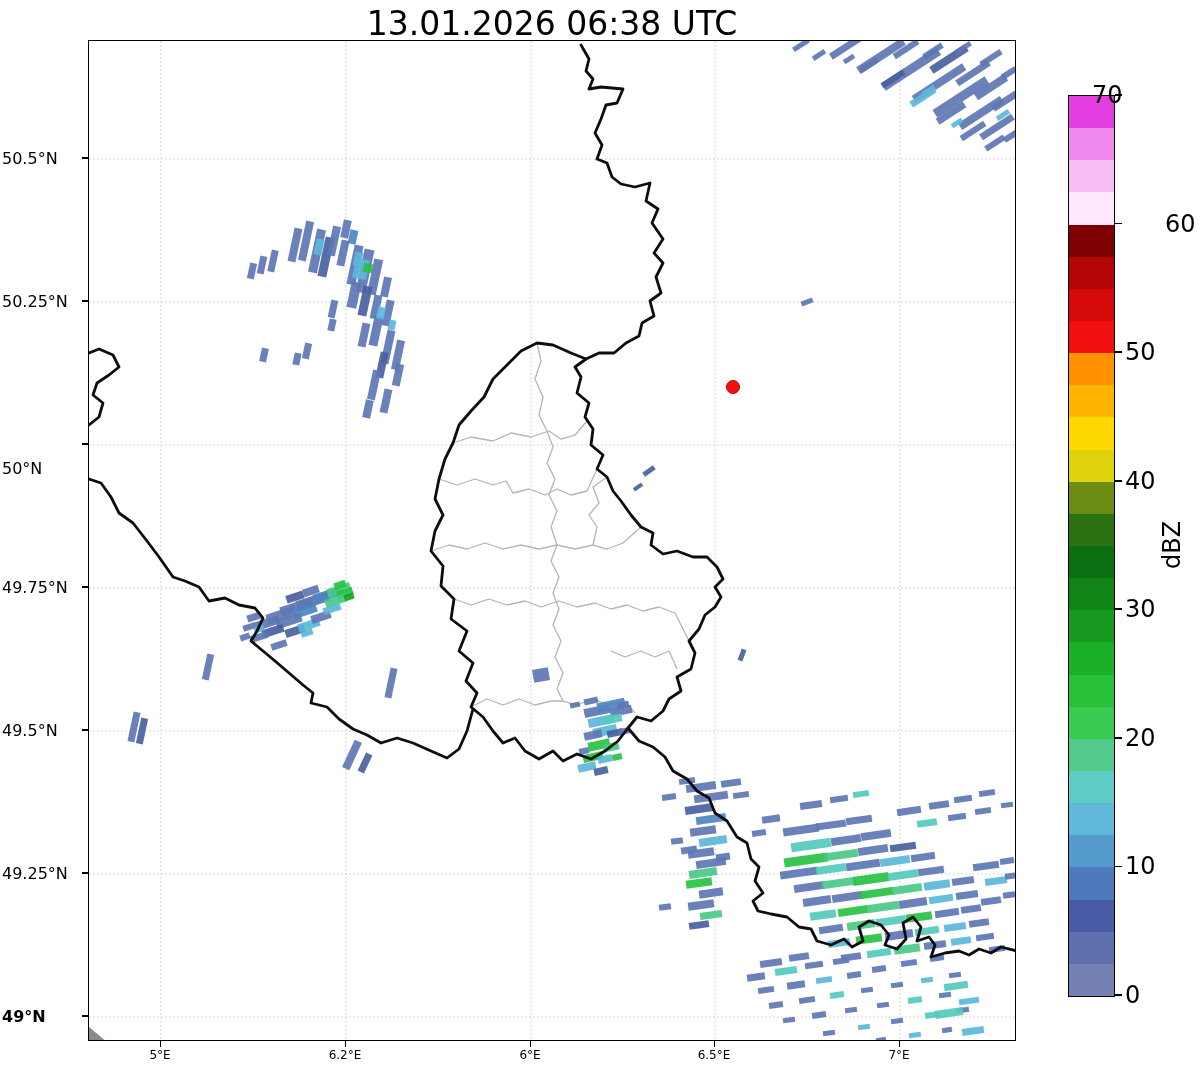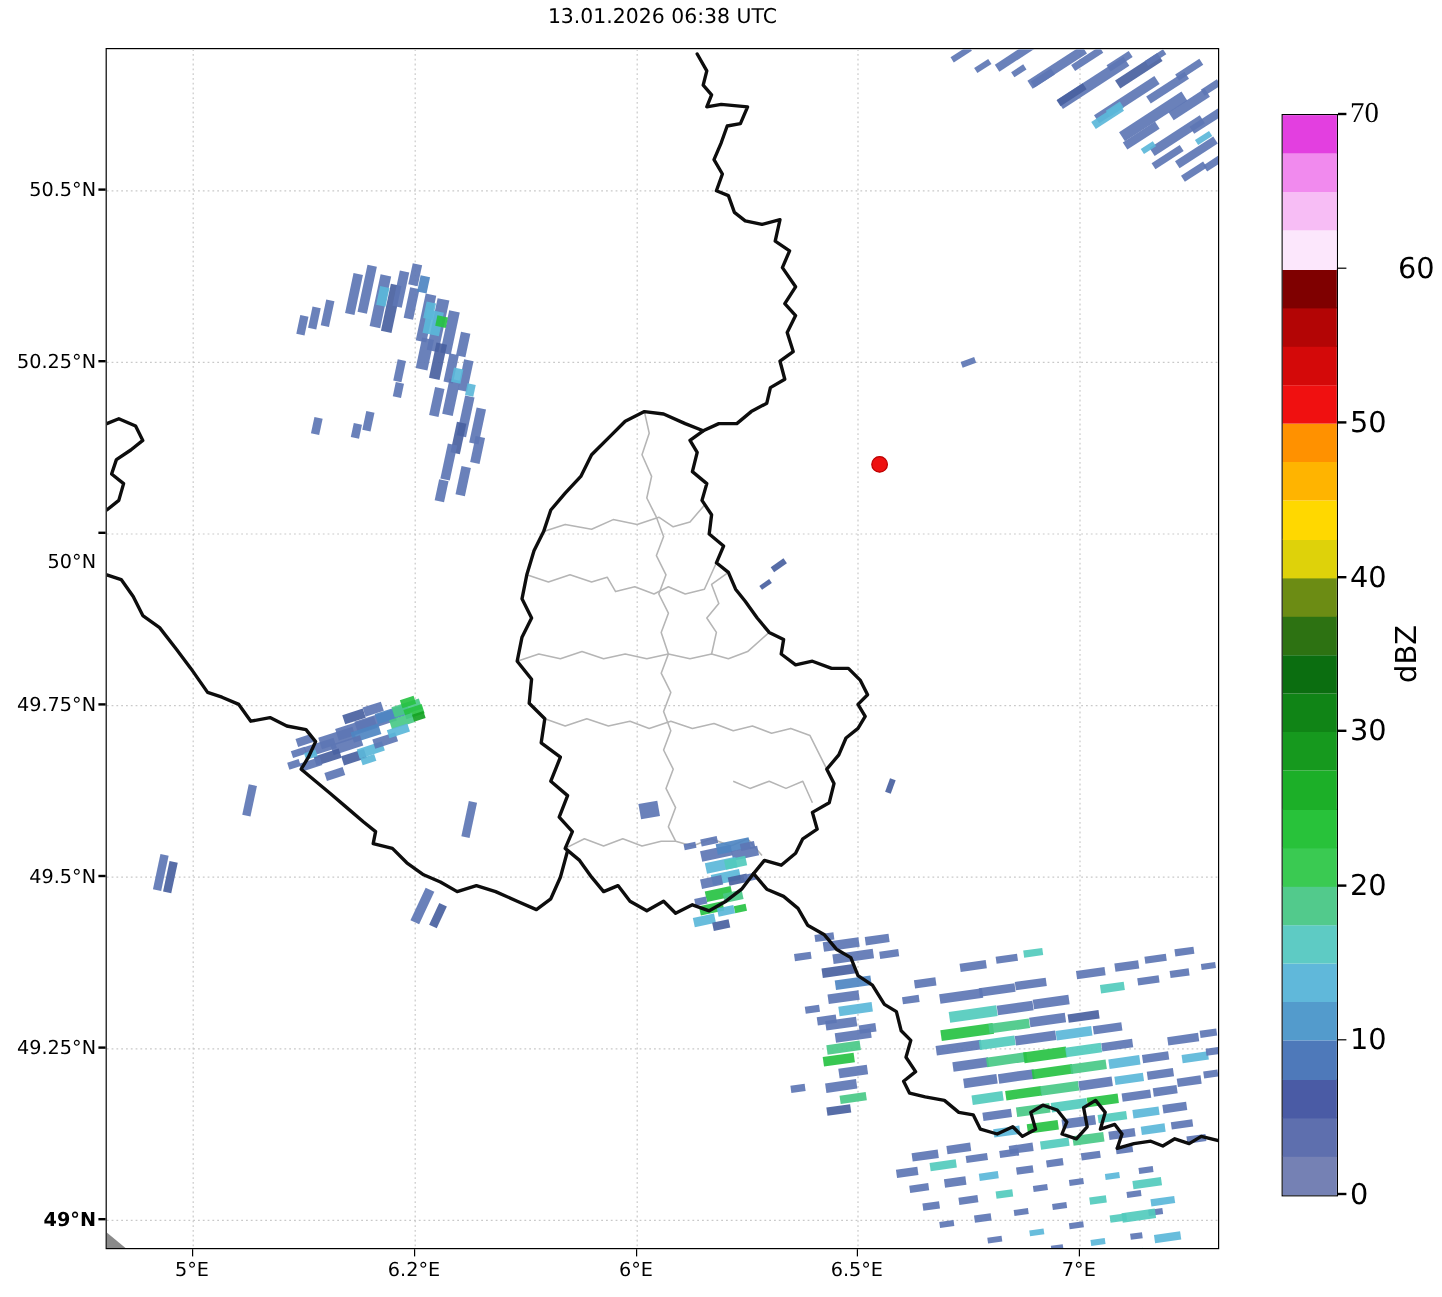--- a/index.html
+++ b/index.html
@@ -1,26 +1,26 @@
 <!DOCTYPE html>
 <html><head>
 <meta charset="utf-8">
 <style>
   html,body{margin:0;padding:0;background:#fff;}
   .figure{position:relative;width:1202px;height:1081px;background:#fff;
           font-family:"DejaVu Sans","Liberation Sans",sans-serif;color:#000;overflow:hidden;}
   .title{position:absolute;left:88px;top:4px;width:928px;text-align:center;
-         font-size:17px;font-weight:400;}
+         font-size:33px;font-weight:400;}
   .plot{position:absolute;left:88px;top:40px;width:928px;height:1001px;
         border:1.6px solid #000;background:#fff;box-sizing:border-box;overflow:hidden;}
   .plot svg{position:absolute;left:0;top:0;}
   .annot{position:absolute;left:99px;top:57px;background:#fff;border:1.3px solid #222;
          padding:3px 8px 4px 7px;font-size:15.5px;line-height:1.32;z-index:5;}
-  .xtick-label{position:absolute;transform:translateX(-50%);font-size:16px;top:1048px;}
-  .ytick-label{position:absolute;transform:translateY(-50%);font-size:16px;text-align:right;width:78px;left:2px;}
+  .xtick-label{position:absolute;transform:translateX(-50%);font-size:12px;top:1048px;}
+  .ytick-label{position:absolute;transform:translateY(-50%);font-size:16px;width:78px;left:2px;}
   .xtick-mark{position:absolute;width:1.4px;height:6px;background:#000;top:1041px;}
   .ytick-mark{position:absolute;height:1.4px;width:6px;background:#000;left:82px;}
   .cbar{position:absolute;border:1.6px solid #000;box-sizing:content-box;}
   .cbar-seg{position:absolute;left:0;width:100%;}
   .cbar-tick{position:absolute;height:1.6px;width:7px;background:#000;}
   .cbar-tick-label{position:absolute;transform:translateY(-50%);font-size:24px;}
   .cbar-axis-label{position:absolute;font-size:24px;transform:translate(-50%,-50%) rotate(-90deg);white-space:nowrap;}
 </style>
 </head>
 <body>
@@ -388,16 +388,16 @@
       <div class="cbar-tick-label" style="left: 1125px; top: 737.857px;">20</div>
       <div class="cbar-tick" style="left: 1114.6px; top: 608.486px;"></div>
       <div class="cbar-tick-label" style="left: 1125px; top: 609.286px;">30</div>
       <div class="cbar-tick" style="left: 1114.6px; top: 479.914px;"></div>
       <div class="cbar-tick-label" style="left: 1125px; top: 480.714px;">40</div>
       <div class="cbar-tick" style="left: 1114.6px; top: 351.343px;"></div>
       <div class="cbar-tick-label" style="left: 1125px; top: 352.143px;">50</div>
       <div class="cbar-tick" style="left: 1114.6px; top: 222.771px;"></div>
       <div class="cbar-tick-label" style="left: 1125px; top: 223.571px; margin-left: 40px;">60</div>
       <div class="cbar-tick" style="left: 1114.6px; top: 94.2px;"></div>
-      <div class="cbar-tick-label" style="left: 1125px; top: 95px; font-family: Liberation Serif, serif;">70</div>
+      <div class="cbar-tick-label" style="left: 1092px; top: 95px;">70</div>
     </div>
   <div class="cbar-axis-label" id="cbar-label" style="left: 1172px; top: 545px;">dBZ</div>
 </div>
 
 </body></html>

